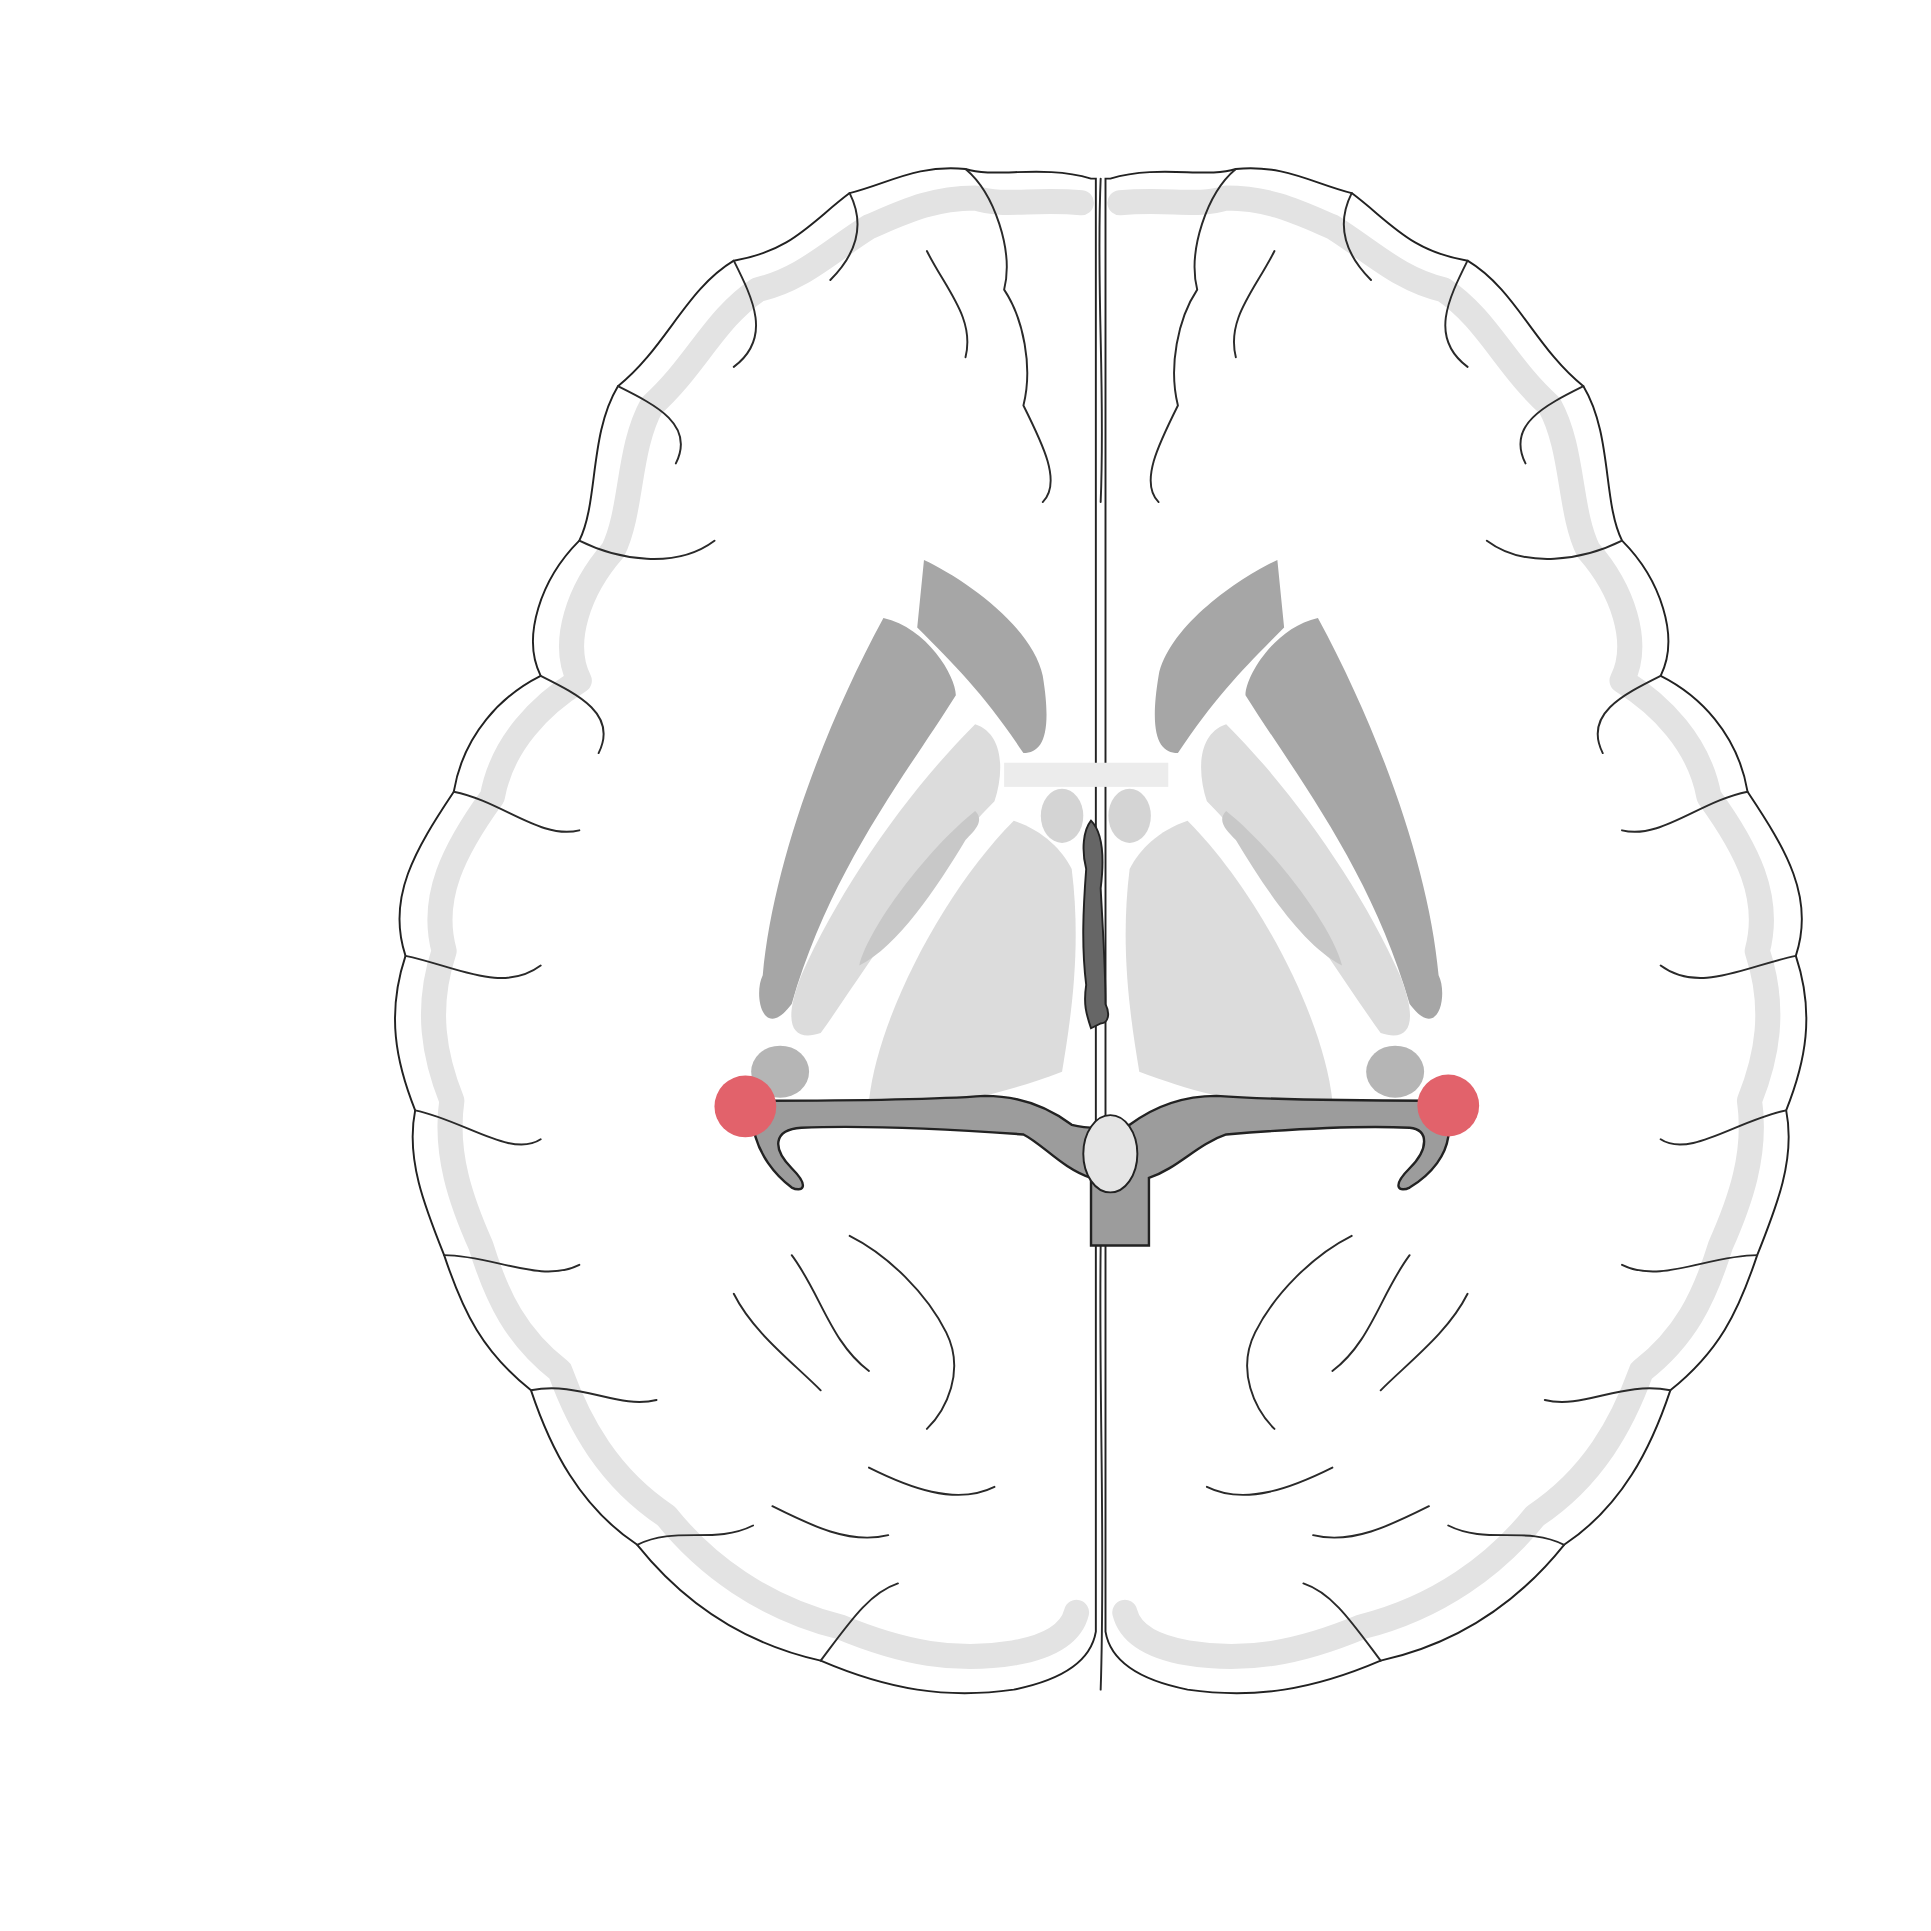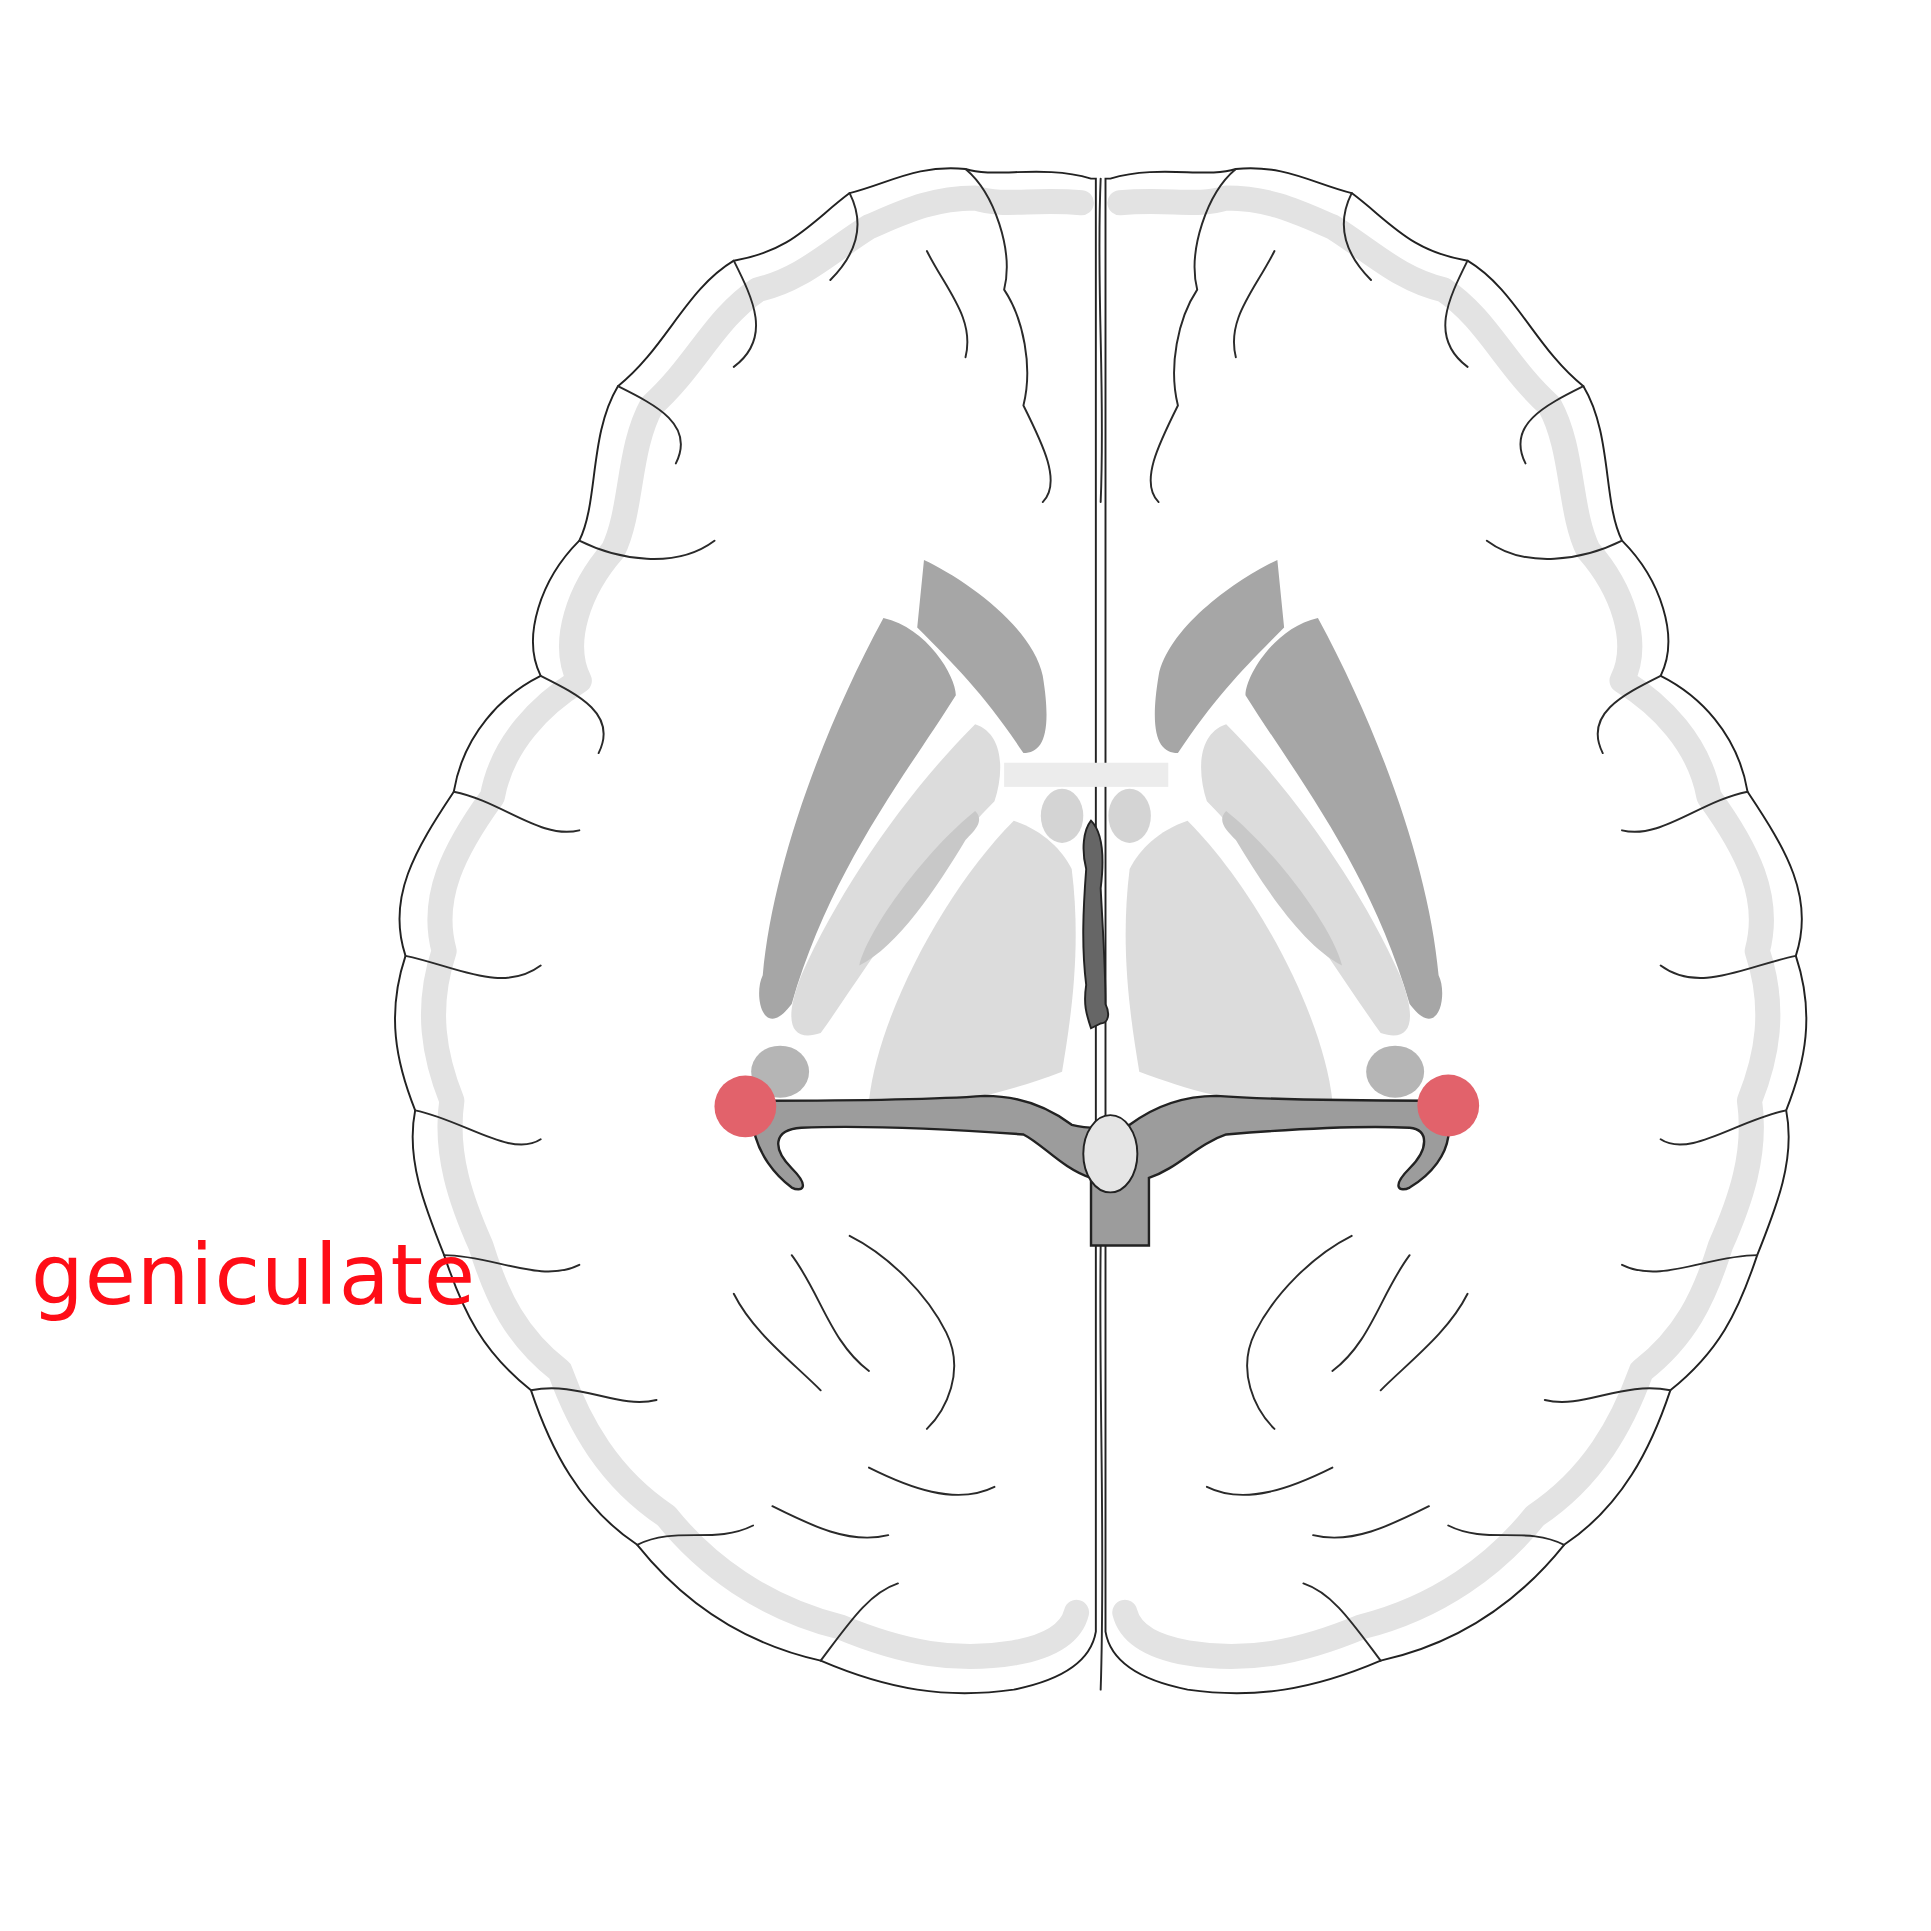--- a/index.html
+++ b/index.html
@@ -72,15 +72,14 @@
   <ellipse cx="1150" cy="1195" rx="28" ry="40" fill="#e5e5e5" stroke="#222" stroke-width="2"></ellipse>
 
   <ellipse cx="808" cy="1110" rx="30" ry="27" fill="#b5b5b5"></ellipse>
   <ellipse cx="1445" cy="1110" rx="30" ry="27" fill="#b5b5b5"></ellipse>
 
   <circle class="lgn" cx="772" cy="1146" rx="32" r="32"></circle>
   <circle class="lgn" cx="1500" cy="1145" r="32"></circle>
 </svg>
 
 <div class="label">
-  <span>geniculate</span>
 </div>
 
 
 </body></html>

